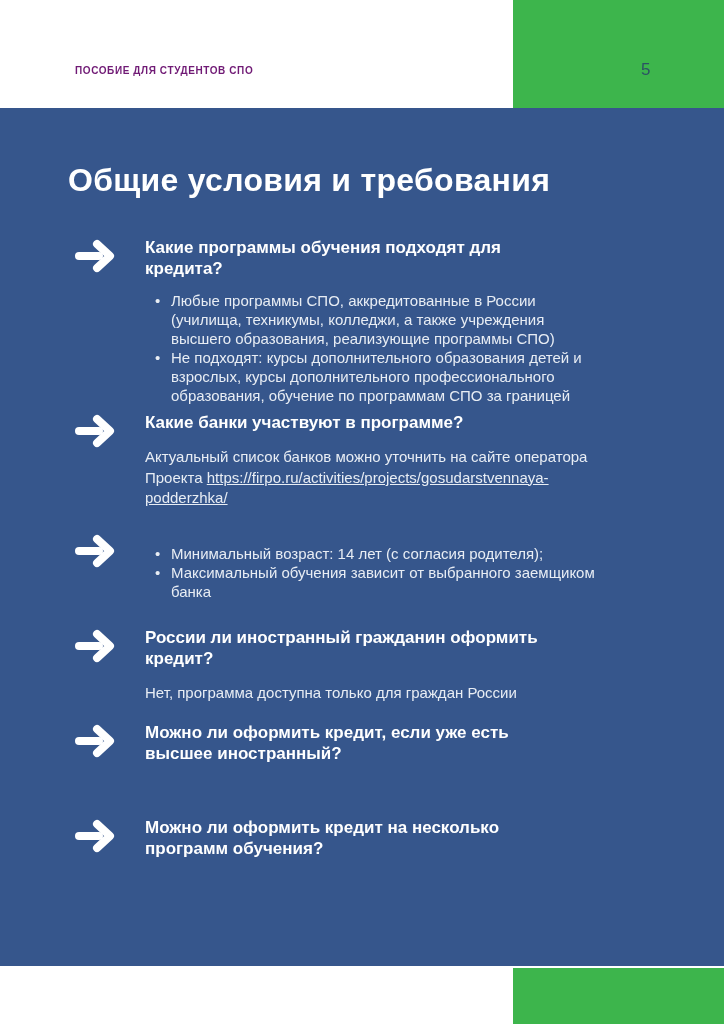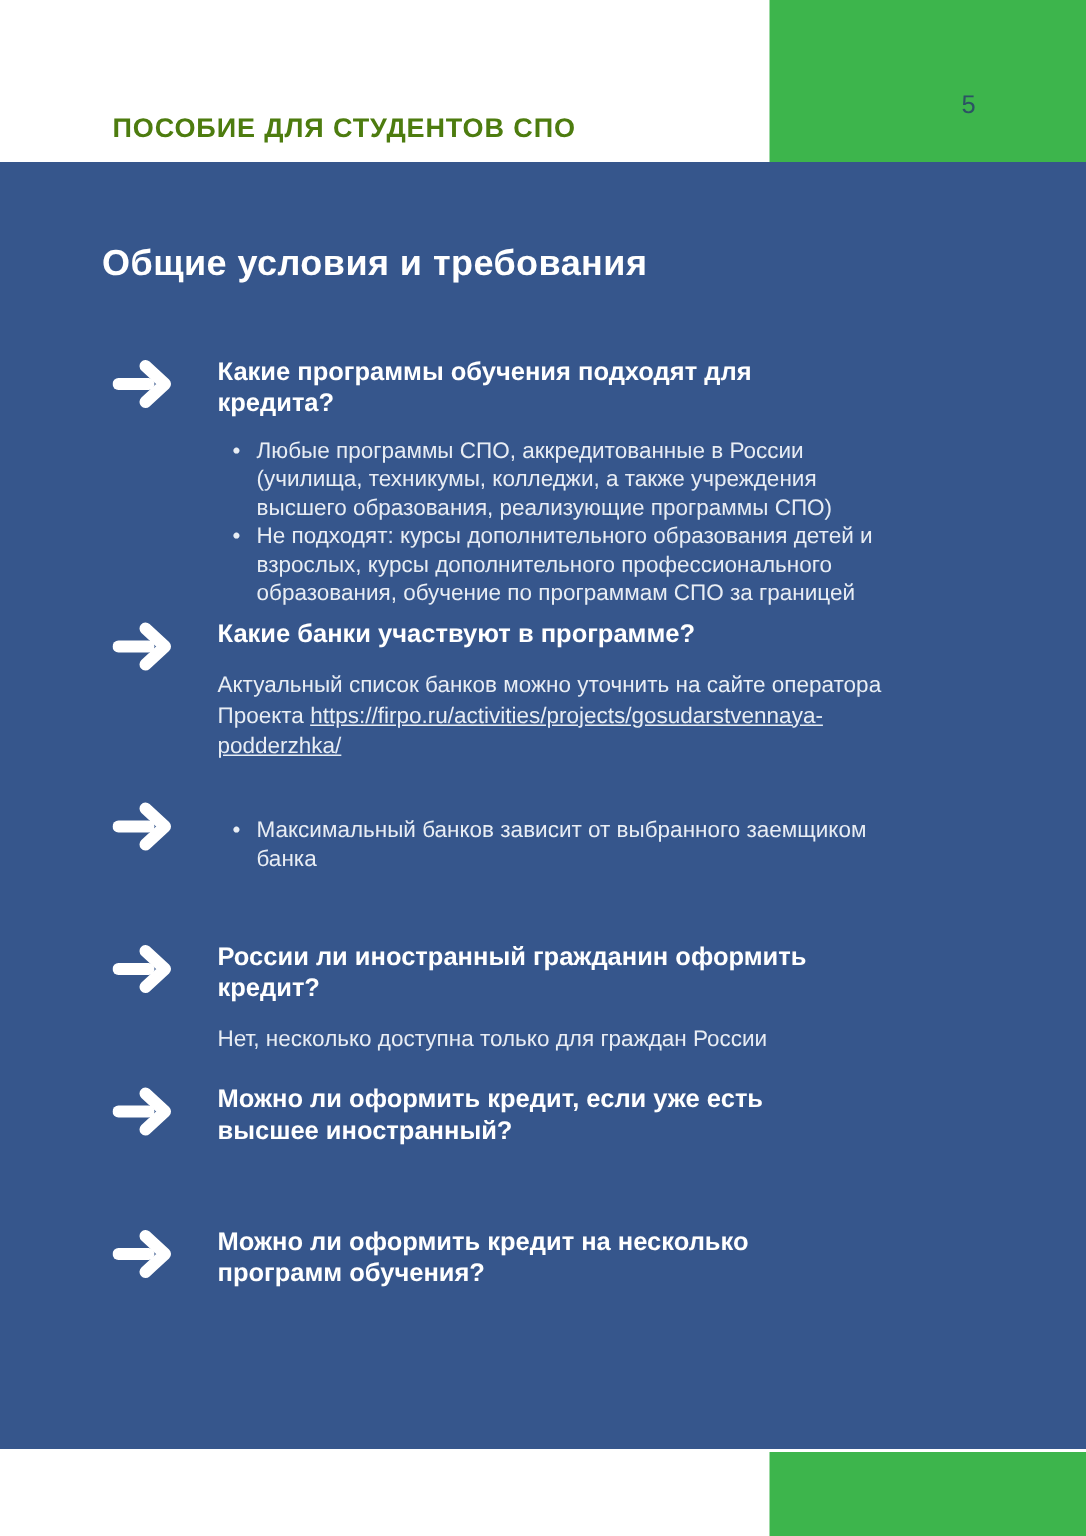--- a/index.html
+++ b/index.html
@@ -4,39 +4,39 @@
 <style>
   html,body{margin:0;padding:0;background:#888;}
   .page{
     position:relative;width:724px;height:1024px;margin:0 auto;
     background:#ffffff;overflow:hidden;
     font-family:"Liberation Sans",sans-serif;
   }
   
   .header-title{
     position:absolute;left:75px;top:65px;
-    font-size:18px;font-weight:bold;letter-spacing:.6px;
-    color:#4d7c0f;white-space:nowrap;margin-top:10px;
+    font-size:10px;font-weight:bold;letter-spacing:.6px;
+    color:#701a75;white-space:nowrap;
   }
   .green-top{
     position:absolute;left:513px;top:0;width:211px;height:108px;
     background:#3db54c;
   }
   .page-number{
     position:absolute;left:128px;top:60px;
     font-size:17px;color:#2c5364;
   }
   
   .blue-body{
     position:absolute;left:0;top:108px;width:724px;height:858px;
     background:#36568c;
   }
   .doc-title{
     position:absolute;left:68px;top:162px;margin:0;
-    font-size:24px;font-weight:bold;color:#ffffff;letter-spacing:.3px;
+    font-size:32px;font-weight:bold;color:#ffffff;letter-spacing:.3px;
   }
   
   .section{position:absolute;left:75px;display:flex;align-items:flex-start;}
   .s1{top:237px}.s2{top:412px}.s3{top:532px}.s4{top:627px}.s5{top:722px}.s6{top:817px}
   .arrow{flex:0 0 42px;width:42px;height:34px;margin-right:28px;margin-top:2px;}
   .arrow svg{display:block;width:42px;height:34px;}
   .content{width:490px;}
   .question{
     margin:0;max-width:432px;
     font-size:17px;font-weight:bold;line-height:21px;color:#ffffff;
@@ -110,37 +110,38 @@
     <span class="arrow">
       <svg viewBox="0 0 42 34">
           <g stroke="#ffffff" stroke-width="8" stroke-linecap="round" stroke-linejoin="round" fill="none">
             <path d="M4 17 H24"></path>
             <path d="M22 5 L35 17 L22 29"></path>
           </g>
         </svg>
     </span>
     <div class="content">
       <ul class="bullets">
-        <li>Максимальный банков зависит от выбранного заемщиком банка</li>
+        <li>Минимальный возраст: 14 лет (с согласия родителя);</li>
+        <li>Максимальный обучения зависит от выбранного заемщиком банка</li>
       </ul>
     </div>
   </div>
 
   <div class="section s4">
     <span class="arrow">
       <svg viewBox="0 0 42 34">
           <g stroke="#ffffff" stroke-width="8" stroke-linecap="round" stroke-linejoin="round" fill="none">
             <path d="M4 17 H24"></path>
             <path d="M22 5 L35 17 L22 29"></path>
           </g>
         </svg>
     </span>
     <div class="content">
       <h3 class="question">России ли иностранный гражданин оформить кредит?</h3>
-      <p class="body-text">Нет, несколько доступна только для граждан России</p>
+      <p class="body-text">Нет, программа доступна только для граждан России</p>
     </div>
   </div>
 
   <div class="section s5">
     <span class="arrow">
       <svg viewBox="0 0 42 34">
           <g stroke="#ffffff" stroke-width="8" stroke-linecap="round" stroke-linejoin="round" fill="none">
             <path d="M4 17 H24"></path>
             <path d="M22 5 L35 17 L22 29"></path>
           </g>

